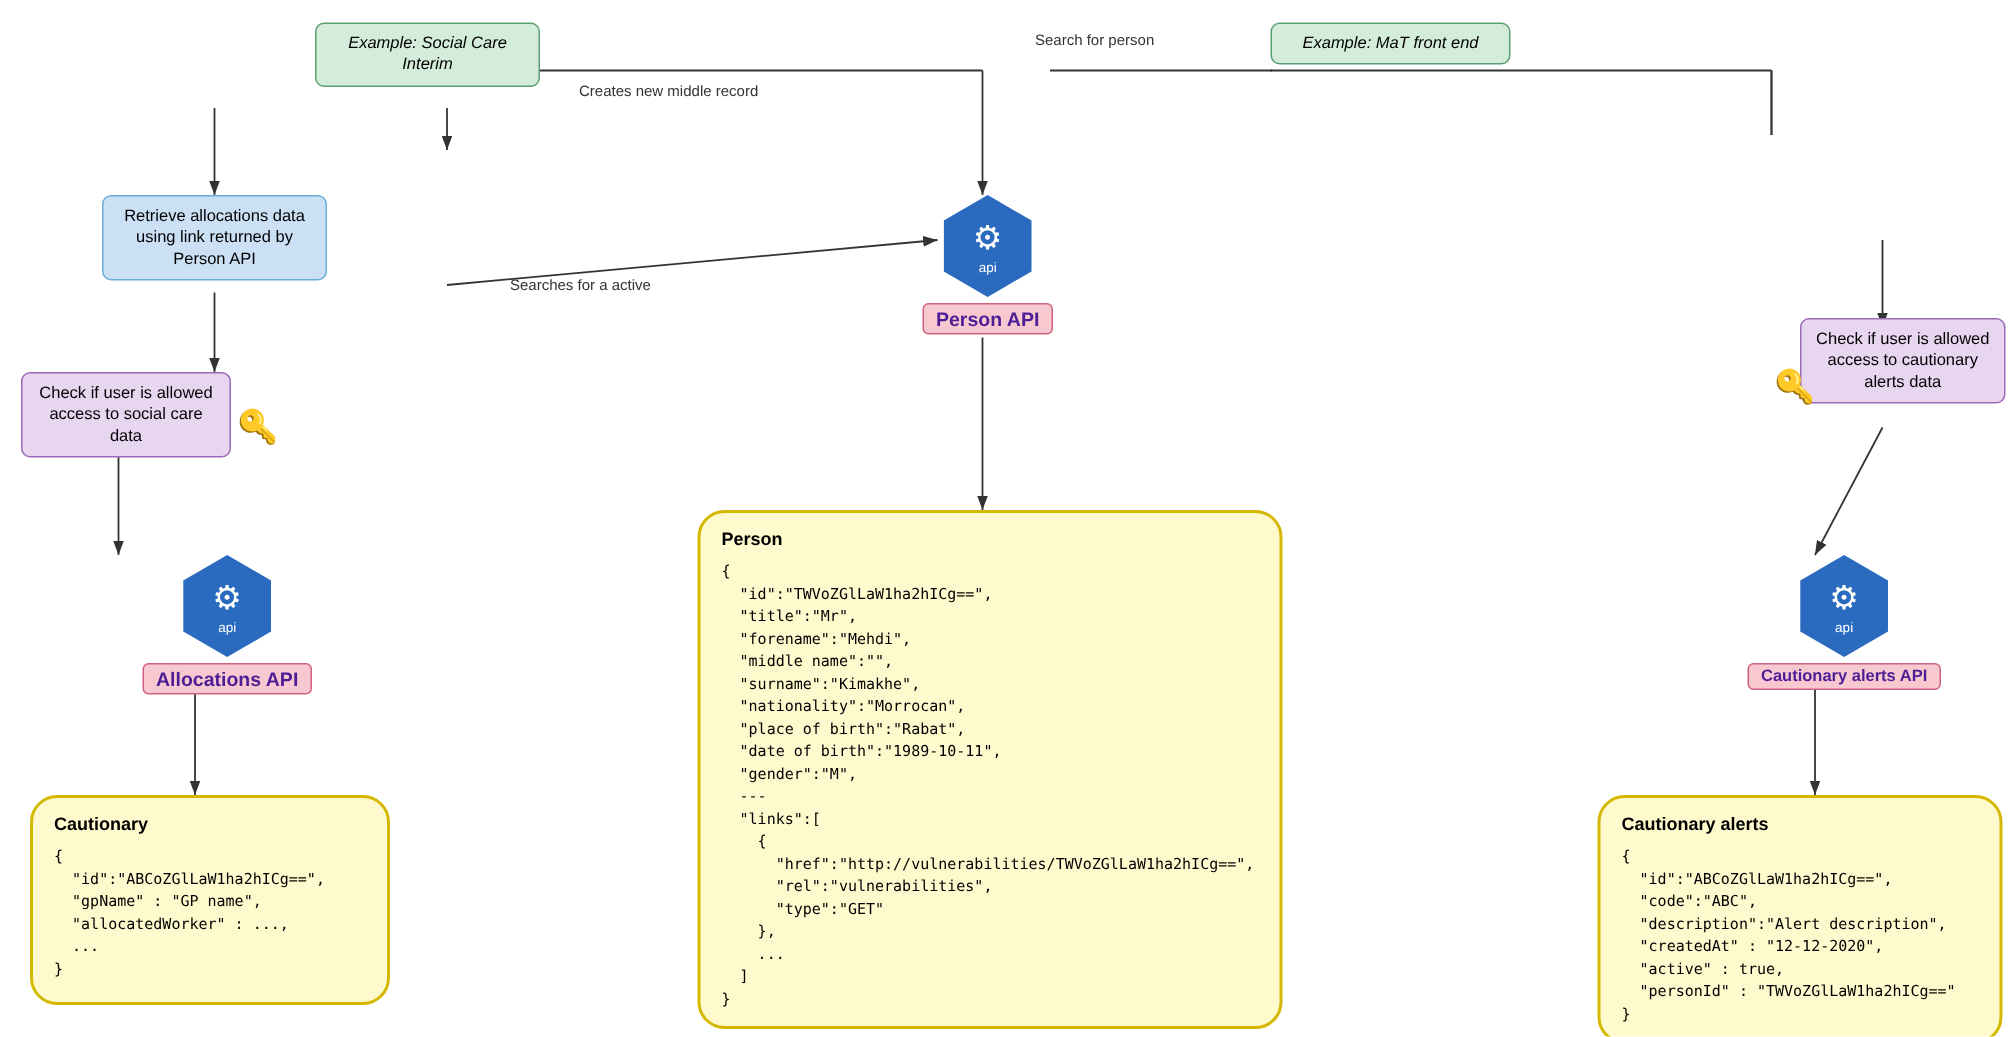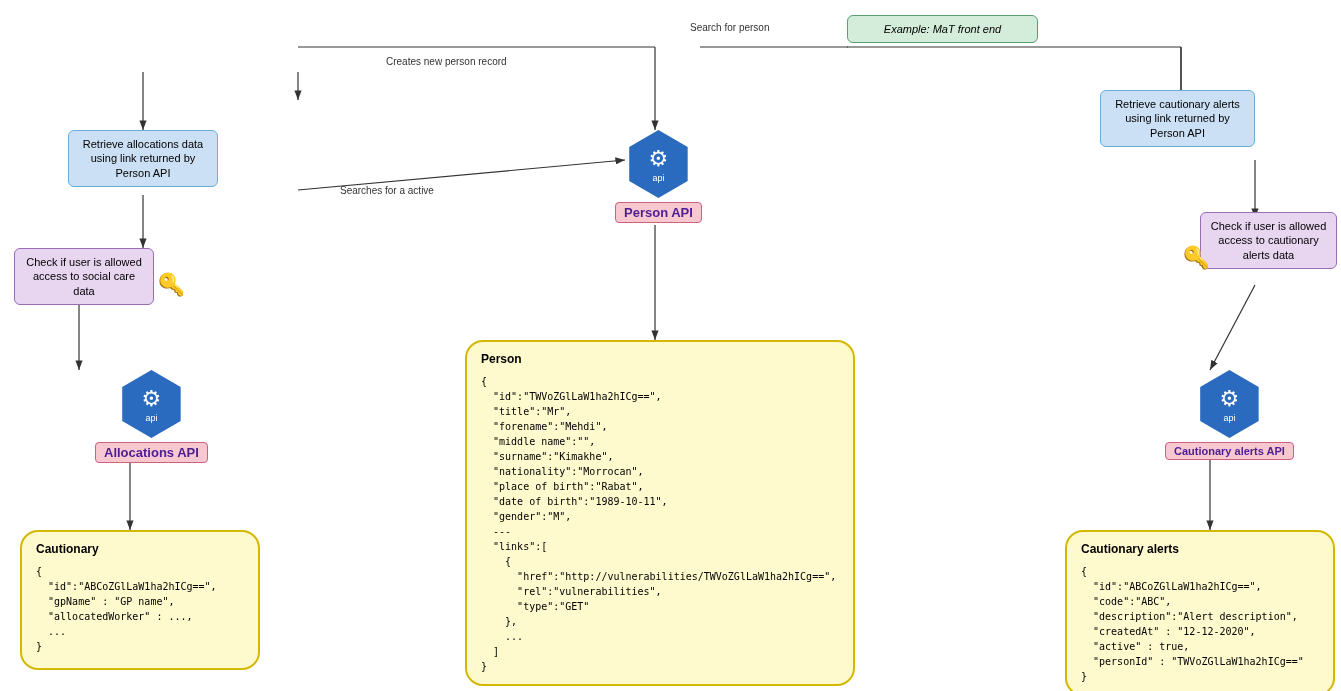--- a/index.html
+++ b/index.html
@@ -152,42 +152,42 @@
 
     <line x1="1255" y1="160" x2="1255" y2="218" stroke="#333" stroke-width="1.2" marker-end="url(#arrowhead)"></line>
 
     <line x1="1255" y1="285" x2="1210" y2="370" stroke="#333" stroke-width="1.2" marker-end="url(#arrowhead)"></line>
 
     <line x1="1210" y1="458" x2="1210" y2="530" stroke="#333" stroke-width="1.2" marker-end="url(#arrowhead)"></line>
 
     <line x1="1181" y1="47" x2="1181" y2="90" stroke="#333" stroke-width="1.2"></line>
   </svg>
 
-
-  <div class="box box-green" style="top:15px; left:847px; width:191px;">
+  <div class="box box-green" style="top:15px; left:210px; width:150px;">
+    <span>Example: Social Care Interim</span>
+  </div>
+
+  <div class="box box-green" style="top:15px; left:847px; width:160px;">
     <span>Example: MaT front end</span>
   </div>
 
-  <div class="arrow-label" style="top:56px; left:386px;">Creates new person record</div>
+  <div class="arrow-label" style="top:56px; left:386px;">Creates new middle record</div>
   <div class="arrow-label" style="top:185px; left:340px;">Searches for a active</div>
   <div class="arrow-label" style="top:22px; left:658px;margin-left:32px;">Search for person</div>
 
   <div class="box box-blue" style="top:130px; left:68px; width:150px;">
     <span>Retrieve allocations data using link returned by Person API</span>
   </div>
 
   <div class="box box-purple" style="top:248px; left:14px; width:140px;">
     <span>Check if user is allowed access to social care data</span>
   </div>
 
   <div class="key-icon" style="top:272px; left:158px;">🔑</div>
 
-  <div class="box box-blue" style="top:90px; left:1100px; width:155px;">
-    <span>Retrieve cautionary alerts using link returned by Person API</span>
-  </div>
 
   <div class="box box-purple" style="top:212px; left:1200px; width:137px;">
     <span>Check if user is allowed access to cautionary alerts data</span>
   </div>
 
   <div class="key-icon" style="top:245px; left:1183px;">🔑</div>
 
   <div class="api-node" style="top:130px; left:615px;">
     <div class="hex">
       <span class="hex-icon">⚙</span>

